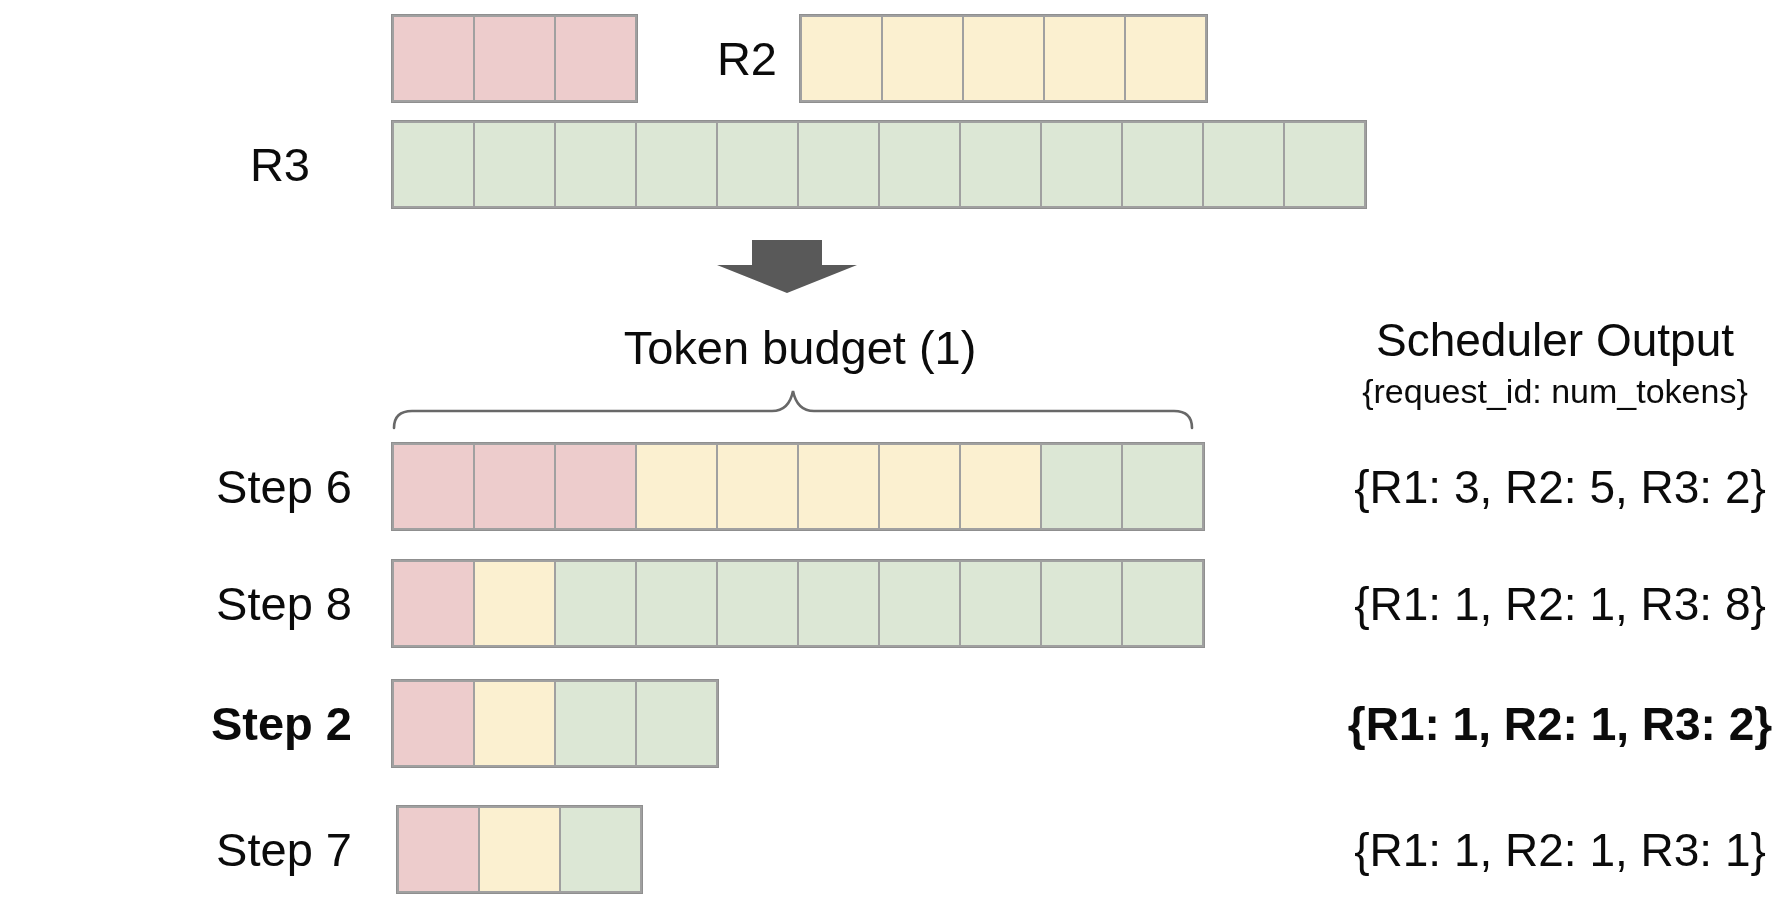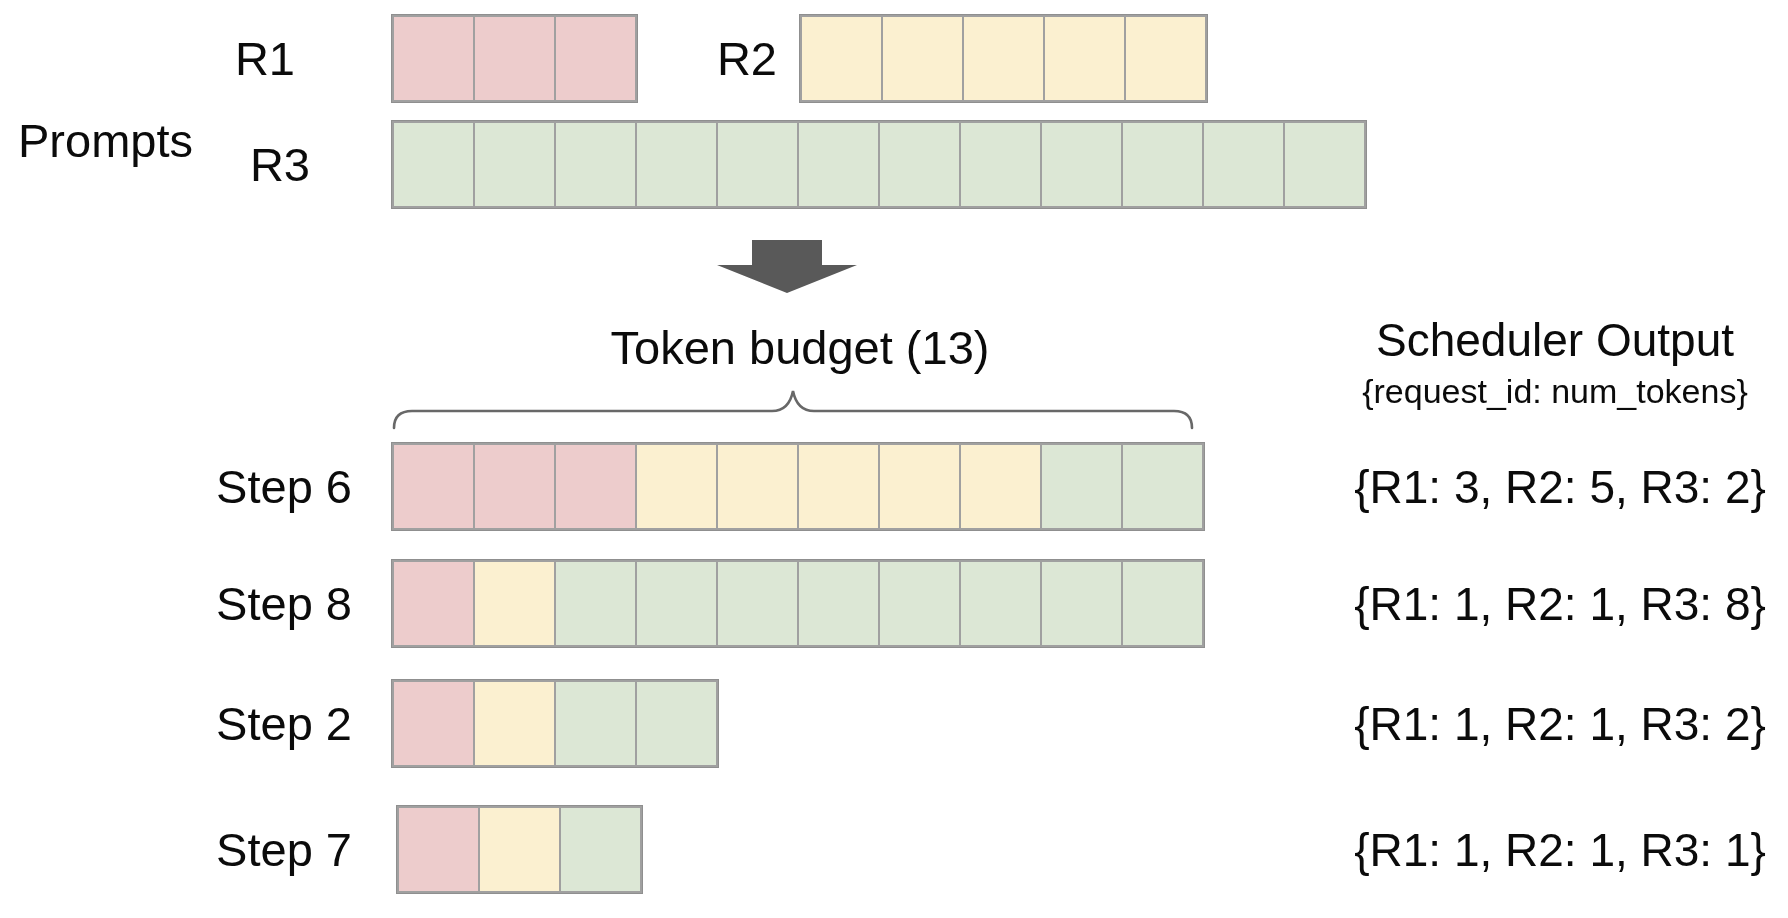--- a/index.html
+++ b/index.html
@@ -52,34 +52,32 @@
   .budget-label{left:500px;top:322px;width:600px;font-size:47px;line-height:52px;text-align:center;}
   .brace{position:absolute;left:392px;top:384px;width:802px;height:46px;}
 
   
   .sched-title{left:1320px;top:315px;width:470px;font-size:46px;line-height:50px;text-align:center;}
   .sched-sub{left:1320px;top:371px;width:470px;font-size:34px;line-height:40px;text-align:center;}
 
   
   .step-label{left:140px;width:212px;height:87px;font-size:47px;}
   .step-output{left:1325px;width:470px;height:87px;font-size:46px;}
-  .t0{top:443px;} .t1{top:560px;} .t2{top:680px;} .t3{top:806px;}
+  .t0{top:443px;} .t1{top:560px;} .t2{top:680px;font-weight:bold;} .t3{top:806px;}
   .c0{left:392px;top:443px;}
   .c1{left:392px;top:560px;}
   .c2{left:392px;top:680px;}
   .c3{left:397px;top:806px;}
 </style>
 </head>
 <body>
 
 <div id="canvas">
 
-  <div class="lbl prompts-label">Prompts</div>
 
-  <div class="lbl vbox rightal r1-label">R1</div>
   <div class="cells r1-cells">
       <div class="cell" style="background: rgb(237, 204, 204); border-color: rgb(160, 160, 160);"></div>
       <div class="cell" style="background: rgb(237, 204, 204); border-color: rgb(160, 160, 160);"></div>
       <div class="cell" style="background: rgb(237, 204, 204); border-color: rgb(160, 160, 160);"></div>
     </div>
 
   <div class="lbl vbox rightal r2-label">R2</div>
   <div class="cells r2-cells">
       <div class="cell" style="background: rgb(251, 240, 208); border-color: rgb(160, 160, 160);"></div>
       <div class="cell" style="background: rgb(251, 240, 208); border-color: rgb(160, 160, 160);"></div>
@@ -99,21 +97,21 @@
       <div class="cell" style="background: rgb(220, 231, 213); border-color: rgb(160, 160, 160);"></div>
       <div class="cell" style="background: rgb(220, 231, 213); border-color: rgb(160, 160, 160);"></div>
       <div class="cell" style="background: rgb(220, 231, 213); border-color: rgb(160, 160, 160);"></div>
       <div class="cell" style="background: rgb(220, 231, 213); border-color: rgb(160, 160, 160);"></div>
       <div class="cell" style="background: rgb(220, 231, 213); border-color: rgb(160, 160, 160);"></div>
       <div class="cell" style="background: rgb(220, 231, 213); border-color: rgb(160, 160, 160);"></div>
     </div>
 
   <div class="arrow" style="background: rgb(89, 89, 89);"></div>
 
-  <div class="lbl budget-label">Token budget (13)</div>
+  <div class="lbl budget-label">Token budget (1)</div>
   <svg class="brace" viewBox="0 0 802 46" preserveAspectRatio="none">
     <path d="M 2 44 Q 2 27 20 27 L 380 27 Q 397 27 401 7 Q 405 27 422 27 L 782 27 Q 800 27 800 44" fill="none" stroke-width="2.6" stroke-linecap="round" class="brace-path" stroke="#686868"></path>
   </svg>
 
   <div class="lbl sched-title">Scheduler Output</div>
   <div class="lbl sched-sub">{request_id: num_tokens}</div>
 
   <div class="lbl vbox rightal step-label t0">Step 6</div>
   <div class="cells c0">
       <div class="cell" style="background: rgb(237, 204, 204); border-color: rgb(160, 160, 160);"></div>

